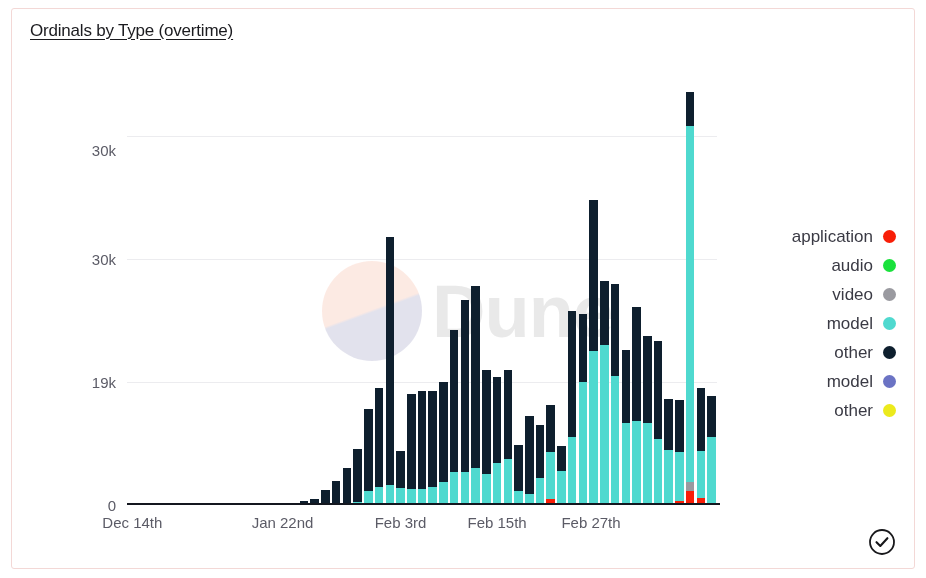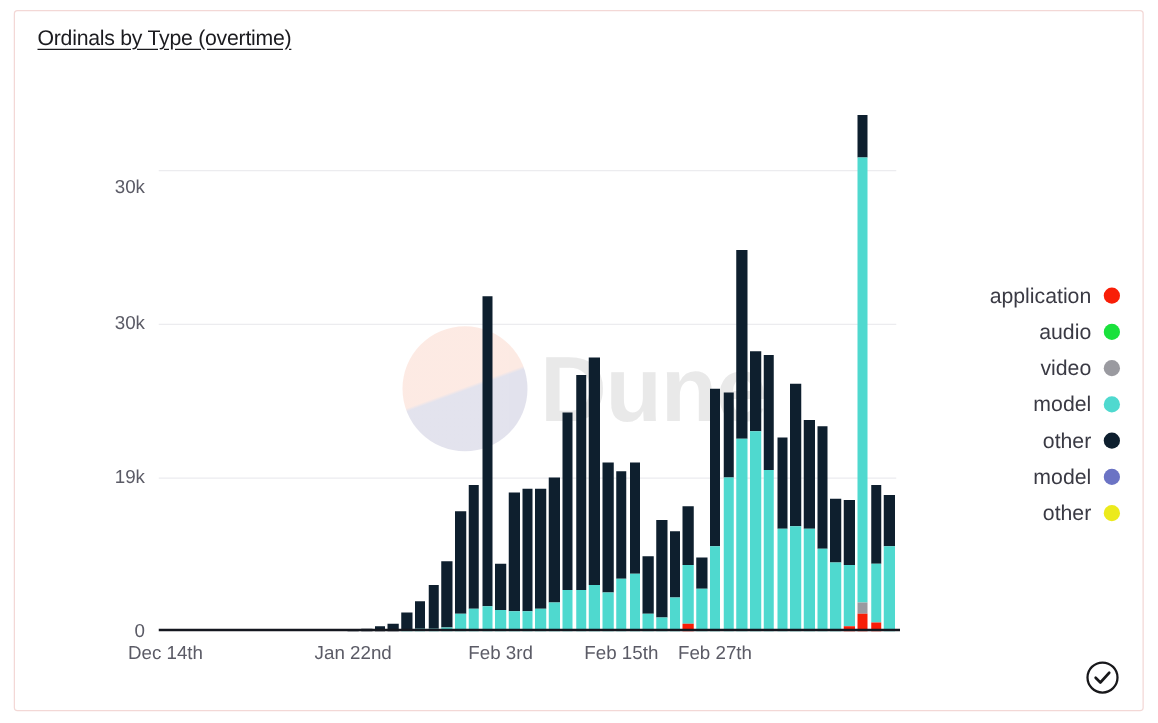--- a/index.html
+++ b/index.html
@@ -353,21 +353,21 @@
           <div class="seg" style="height: 41.8303px; background: rgb(14, 31, 46);"></div>
         </div>
       </div>
   </div>
   <div id="axis-baseline"></div>
   <div id="xlabels">
       <div class="xtick" style="left: 120.364px;">Dec 14th</div>
       <div class="xtick" style="left: 270.545px;">Jan 22nd</div>
       <div class="xtick" style="left: 388.545px;">Feb 3rd</div>
       <div class="xtick" style="left: 485.091px;">Feb 15th</div>
-      <div class="xtick" style="left: 560px; text-align: right;">Feb 27th</div>
+      <div class="xtick" style="left: 579px; text-align: right;">Feb 27th</div>
     </div>
 
   <div id="legend">
       <div class="legend-row">
         <span class="legend-label">application</span>
         <span class="legend-dot" style="background: rgb(248, 30, 7);"></span>
       </div>
       <div class="legend-row">
         <span class="legend-label">audio</span>
         <span class="legend-dot" style="background: rgb(26, 225, 60);"></span>

